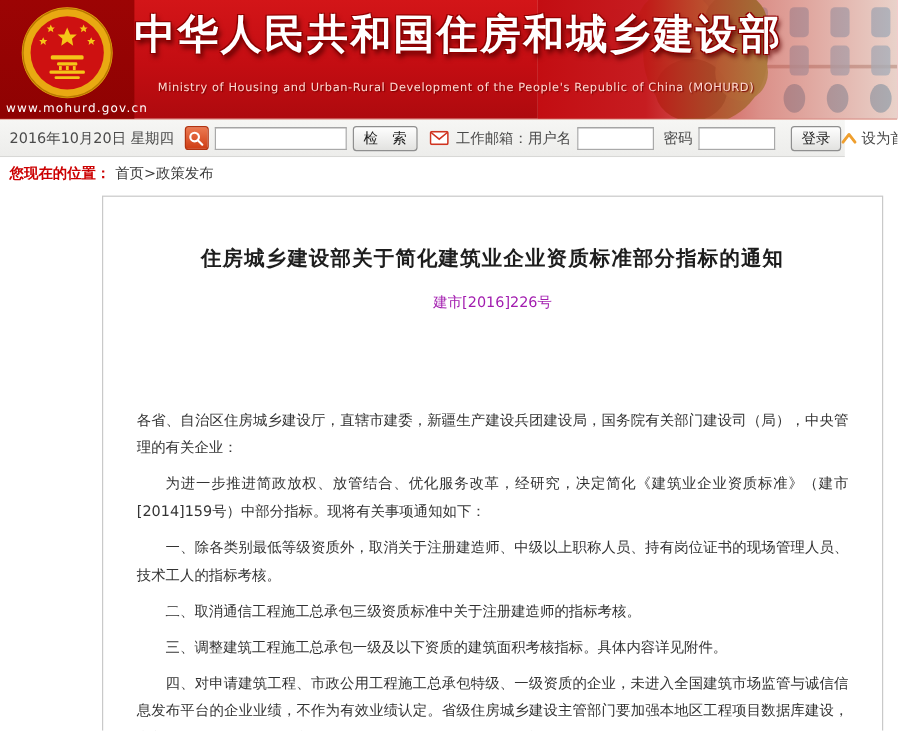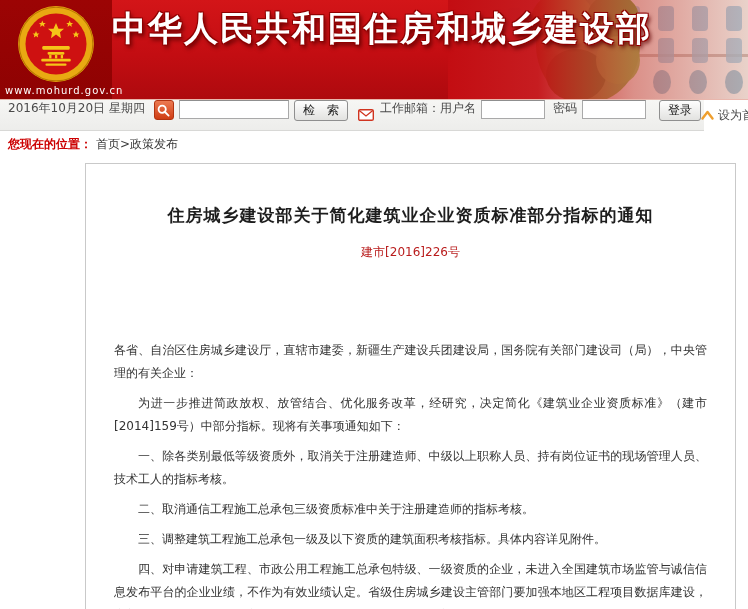--- a/index.html
+++ b/index.html
@@ -29,21 +29,21 @@
     text-shadow:1px 1px 0 #8f0000,-1px -1px 0 #8f0000,1px -1px 0 #8f0000,-1px 1px 0 #8f0000,2px 3px 4px #5d0000;
     text-align:center;
   }
   .site-subtitle {
     margin-top:16px; font-size:9.5px; color:#ffd9d2; letter-spacing:0.5px;
     text-shadow:1px 1px 1px #7a0000;
   }
 
   
   .toolbar {
-    display:flex; height:31px; width:704px;
+    display:flex; align-items:center; height:31px; width:704px;
     background:linear-gradient(180deg,#f6f6f4,#ededeb);
     border-bottom:1px solid #d8d8d6; padding:0 6px 0 8px; font-size:12px; color:#444;
   }
   .tb-date { white-space:nowrap; margin-right:9px; color:#4a4a4a; }
   .search-ico {
     width:20px; height:20px; border-radius:3px; flex:0 0 auto;
     background:linear-gradient(180deg,#ec7a52,#cf3d14); border:1px solid #b23310;
     display:flex; align-items:center; justify-content:center; cursor:pointer; margin-right:5px;
   }
   .toolbar input {
@@ -70,21 +70,21 @@
   .bc-path { color:#3a3a3a; cursor:pointer; }
 
   
   .content-box {
     position:absolute; left:85px; top:163px; width:651px; height:470px;
     background:#fff; border:1px solid #c9c9c9; padding:40px 28px 0 28px;
   }
   .doc-title {
     text-align:center; font-size:17px; font-weight:bold; color:#1d1d1d; letter-spacing:1px; white-space:nowrap;
   }
-  .doc-number { text-align:center; font-size:12px; color:#b91c1c; margin-top:17px; }
+  .doc-number { text-align:center; font-size:12px; color:#a21caf; margin-top:17px; }
   .doc-body { margin-top:78px; font-size:12px; line-height:23px; color:#333; text-align:justify; }
   .doc-body p { text-indent:2em; margin:0 0 7px 0; }
   .doc-body p.no-indent { text-indent:0; }
 
   
   .watermark {
     position:absolute; right:4px; bottom:2px; display:flex; align-items:center; gap:4px;
     z-index:5; pointer-events:none; opacity:.8;
   }
   .wm-text { font-size:29px; color:#b9b9b9; letter-spacing:2px; white-space:nowrap; }
@@ -123,20 +123,21 @@
         <ellipse cx="115" cy="20" rx="32" ry="28" fill="#a9b356"></ellipse>
         <ellipse cx="165" cy="18" rx="26" ry="24" fill="#8d9945"></ellipse>
         <ellipse cx="128" cy="75" rx="30" ry="26" fill="#7f8c3c"></ellipse>
         <ellipse cx="170" cy="60" rx="22" ry="24" fill="#a2ad52" opacity="0.9"></ellipse>
         <rect x="0" y="0" width="300" height="100" fill="url(#hfade)"></rect>
       </svg>
     </div>
 
     <div class="title-wrap">
       <div class="site-title">中华人民共和国住房和城乡建设部</div>
+      <div class="site-subtitle">Ministry of Housing and Urban-Rural Development of the People's Republic of China (MOHURD)</div>
     </div>
 
     <div class="emblem-block">
       <svg width="80" height="80" viewBox="0 0 76 76" aria-hidden="true">
         <defs>
           <path id="st" d="M0,-1 L0.294,-0.309 L0.951,-0.309 L0.476,0.118 L0.588,0.809 L0,0.382 L-0.588,0.809 L-0.476,0.118 L-0.951,-0.309 L-0.294,-0.309 Z"></path>
         </defs>
         <circle cx="38" cy="38" r="36" fill="#e9a912"></circle>
         <circle cx="38" cy="38" r="35" fill="none" stroke="#b97800" stroke-width="1"></circle>
         <circle cx="38" cy="38" r="29" fill="#ce1111"></circle>

